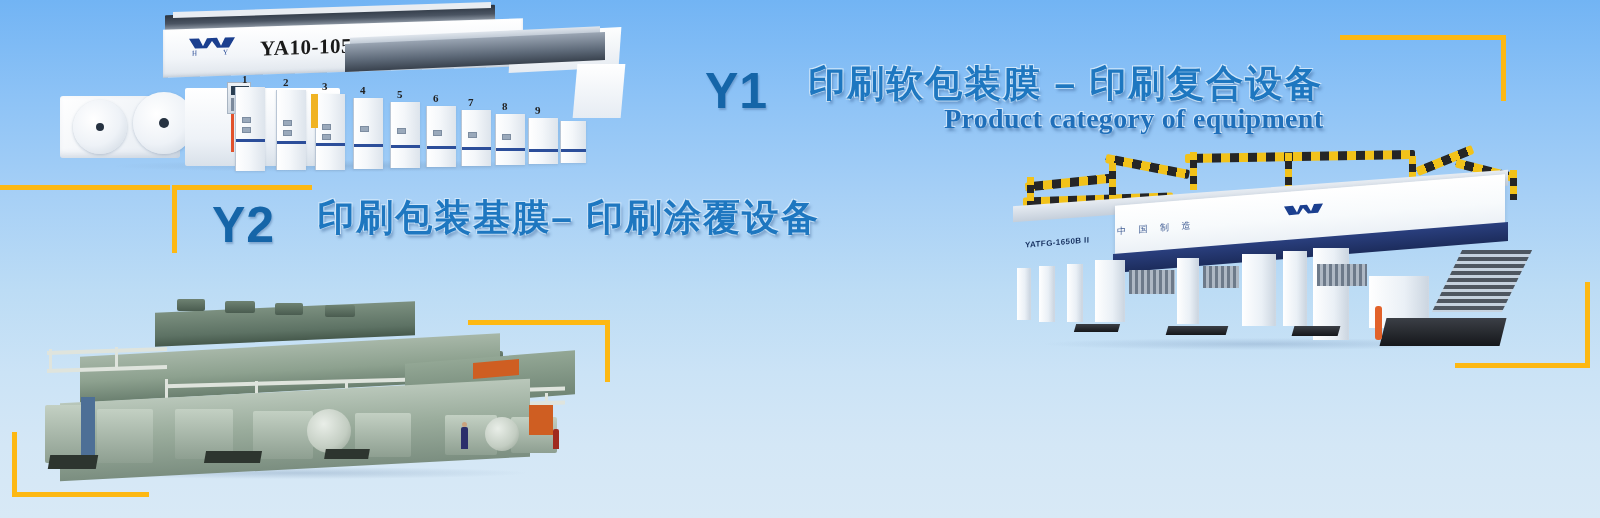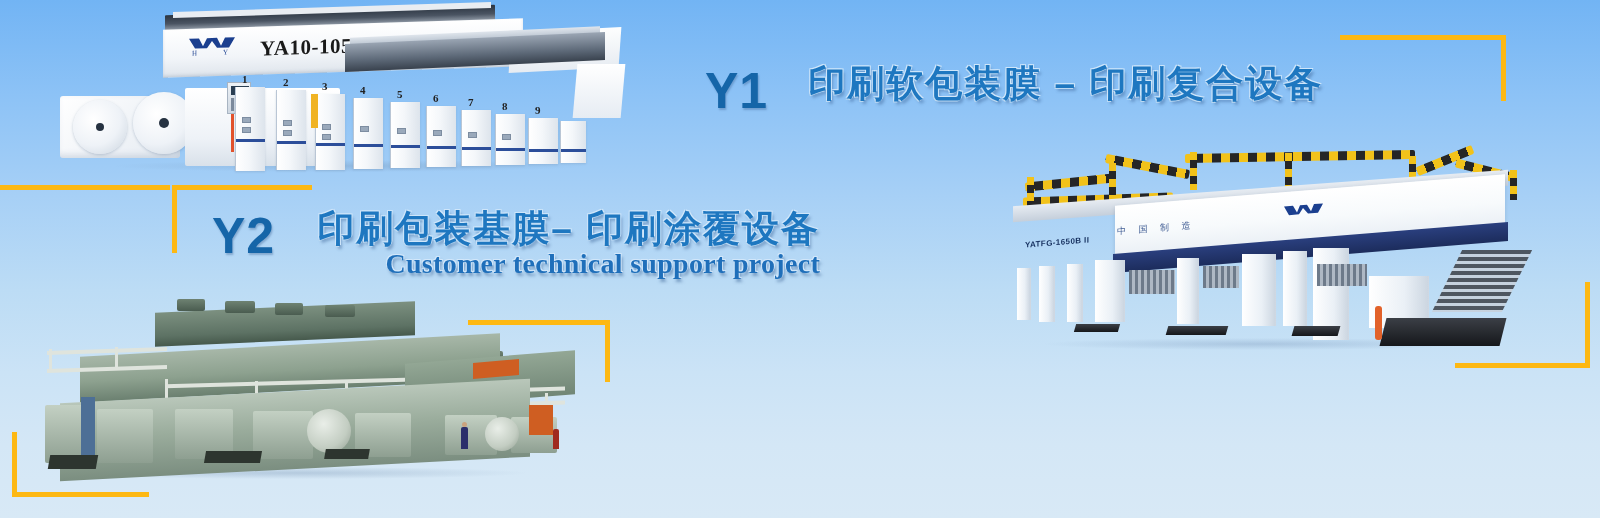--- a/index.html
+++ b/index.html
@@ -486,25 +486,25 @@
     <div class="orange" style="left:448px; top:56px; width:46px; height:16px; transform:skewY(-5deg);"></div>
     <div class="orange" style="left:504px; top:100px; width:24px; height:30px;"></div>
     <div class="worker" style="left:436px; top:122px;"></div>
     <div class="redman" style="left:528px; top:124px;"></div>
   </div>
 
   <div class="txtgroup" style="left:705px; top:66px;">
     <div class="ymark">Y1</div>
     <div class="tcol" style="margin-left:40px; margin-top:-3px;">
       <div class="cn">印刷软包装膜 – 印刷复合设备</div>
+      <div class="en">Product category of equipment</div>
     </div>
   </div>
 
-  <div class="txtgroup" style="left:212px; top:211px;">
+  <div class="txtgroup" style="left:212px; top:200px;">
     <div class="ymark">Y2</div>
     <div class="tcol" style="margin-left:42px; margin-top:-3px;">
       <div class="cn">印刷包装基膜– 印刷涂覆设备</div>
-      <div class="en">Customer technical support project</div>
     </div>
   </div>
 
 
 </div>
 
 </body></html>

